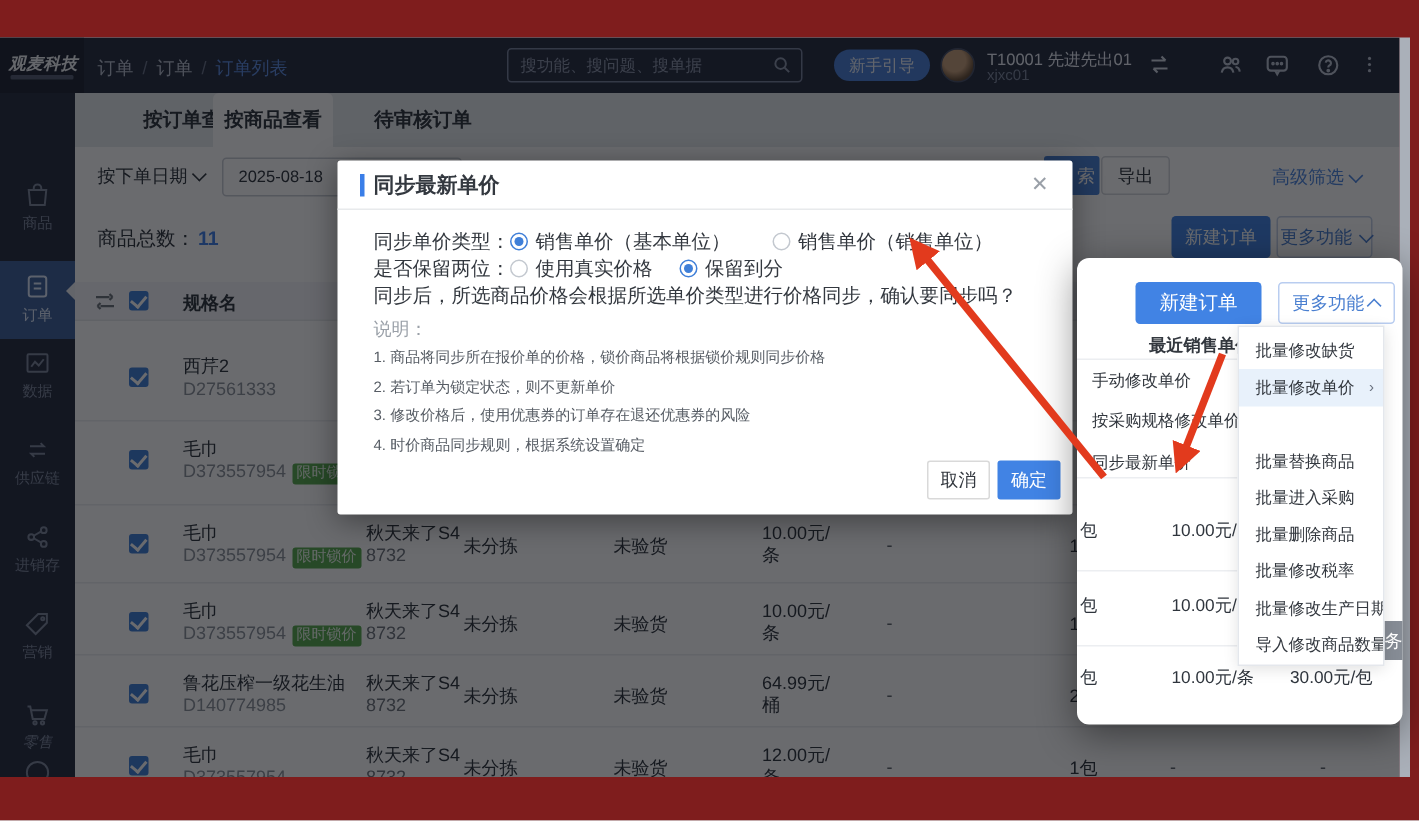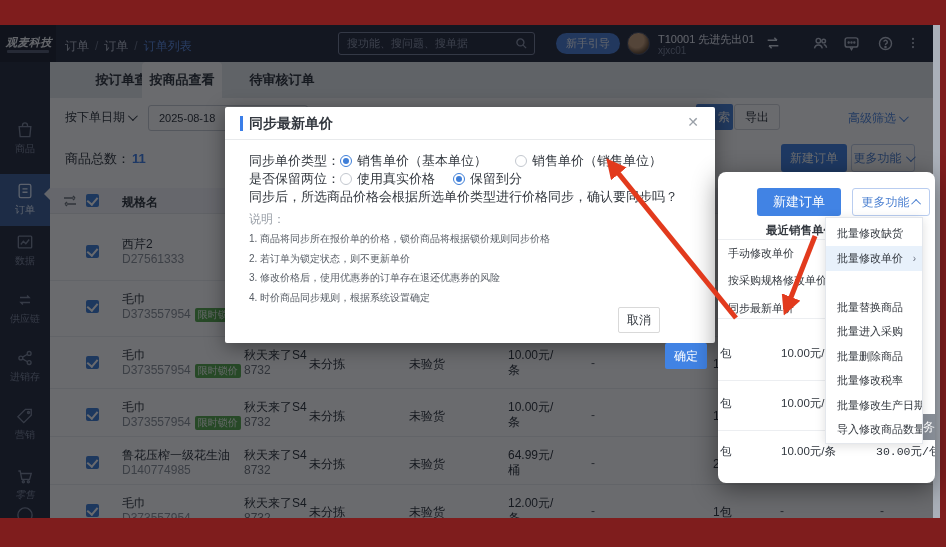--- a/index.html
+++ b/index.html
@@ -71,21 +71,21 @@
   #modal-title { position:absolute; left:24px; top:8px; font-size:14px; font-weight:bold; color:#33383f; }
   #modal-close { position:absolute; right:16px; top:7px; color:#9aa0a8; font-size:14px; cursor:default; }
   .m-row { position:absolute; left:24px; white-space:nowrap; }
   .radio { display:inline-block; width:12px; height:12px; border-radius:50%; border:1px solid #c3c8cf; vertical-align:-2px; margin-right:5px; position:relative; background:#fff; }
   .radio.on { border-color:#3f7fd8; }
   .radio.on::after { content:""; position:absolute; left:2px; top:2px; width:6px; height:6px; border-radius:50%; background:#3f7fd8; }
   .r-opt { margin-right:28px; }
   #m-notes-title { position:absolute; left:24px; top:104px; color:#9aa0a8; font-size:12px; }
   #m-notes { position:absolute; left:24px; top:122px; font-size:10px; color:#565c64; line-height:19.6px; }
   #m-cancel { position:absolute; left:393px; top:200px; width:42px; height:26px; background:#fff; border:1px solid #d9d9d9; border-radius:2px; font-size:12px; color:#33383f; display:flex; align-items:center; justify-content:center; }
-  #m-confirm { position:absolute; left:440px; top:200px; width:42px; height:26px; background:#4183e4; border-radius:2px; font-size:12px; color:#fff; display:flex; align-items:center; justify-content:center;margin-top:36px; }
+  #m-confirm { position:absolute; left:440px; top:200px; width:42px; height:26px; background:#4183e4; border-radius:2px; font-size:12px; color:#fff; display:flex; align-items:center; justify-content:center; }
 
   
   #panel { position:absolute; left:718px; top:172px; width:217px; height:311px; background:#fff; border-radius:8px; box-shadow:0 6px 26px rgba(0,0,0,0.45); z-index:30; overflow:hidden; }
   #p-new-order { position:absolute; left:39px; top:16px; width:84px; height:28px; background:#4183e4; border-radius:3px; color:#fff; font-size:13px; display:flex; align-items:center; justify-content:center; z-index:2; }
   #p-more-fn { position:absolute; left:134px; top:16px; width:78px; height:28px; background:#fff; border:1px solid #b9cdf0; border-radius:3px; color:#4a7fd0; font-size:12px; display:flex; align-items:center; justify-content:center; gap:4px; z-index:2; }
   #p-recent { position:absolute; left:48px; top:51px; font-size:11.5px; font-weight:bold; color:#33383f; white-space:nowrap; z-index:1; }
   .p-sep { position:absolute; left:0; width:107px; height:0; border-top:1px solid #eceef1; z-index:1; }
   .p-sub-item { position:absolute; left:10px; font-size:11px; color:#33383f; white-space:nowrap; z-index:1; }
   #p-task { position:absolute; left:198px; top:242px; width:30px; height:26px; background:#868c95; border-radius:4px 0 0 4px; color:#fff; font-size:12px; display:flex; align-items:center; padding-left:7px; z-index:2; }
   #p-menu { position:absolute; left:107px; top:45px; width:98px; height:227px; background:#fff; border:1px solid #e4e7ec; box-shadow:0 2px 10px rgba(0,0,0,0.13); z-index:3; }
@@ -386,21 +386,21 @@
         <div class="p-sub-item" style="top: 101px;">按采购规格修改单价</div>
         <div class="p-sub-item" style="top: 129px;">同步最新单价</div>
       </div>
     <div id="p-frags">
         <div class="p-frag" style="left: 2px; top: 174px;">包</div>
         <div class="p-frag" style="left: 63px; top: 174px;">10.00元/</div>
         <div class="p-frag" style="left: 2px; top: 224px;">包</div>
         <div class="p-frag" style="left: 63px; top: 224px;">10.00元/</div>
         <div class="p-frag" style="left: 2px; top: 272px;">包</div>
         <div class="p-frag" style="left: 63px; top: 272px;">10.00元/条</div>
-        <div class="p-frag" style="left: 158px; top: 272px; font-family: Liberation Mono, monospace;">30.00元/包</div>
+        <div class="p-frag" style="left: 142px; top: 272px;">30.00元/包</div>
       </div>
     <div id="p-task">务</div>
     <div id="p-menu">
         <div class="p-menu-item" style="top: 3px;">批量修改缺货</div>
         <div class="p-menu-item hl" style="top: 27.5px;">批量修改单价<span class="sub-arrow">›</span></div>
         <div class="p-menu-item" style="top: 76.5px;">批量替换商品</div>
         <div class="p-menu-item" style="top: 101px;">批量进入采购</div>
         <div class="p-menu-item" style="top: 125.5px;">批量删除商品</div>
         <div class="p-menu-item" style="top: 150px;">批量修改税率</div>
         <div class="p-menu-item" style="top: 174.5px;">批量修改生产日期</div>

